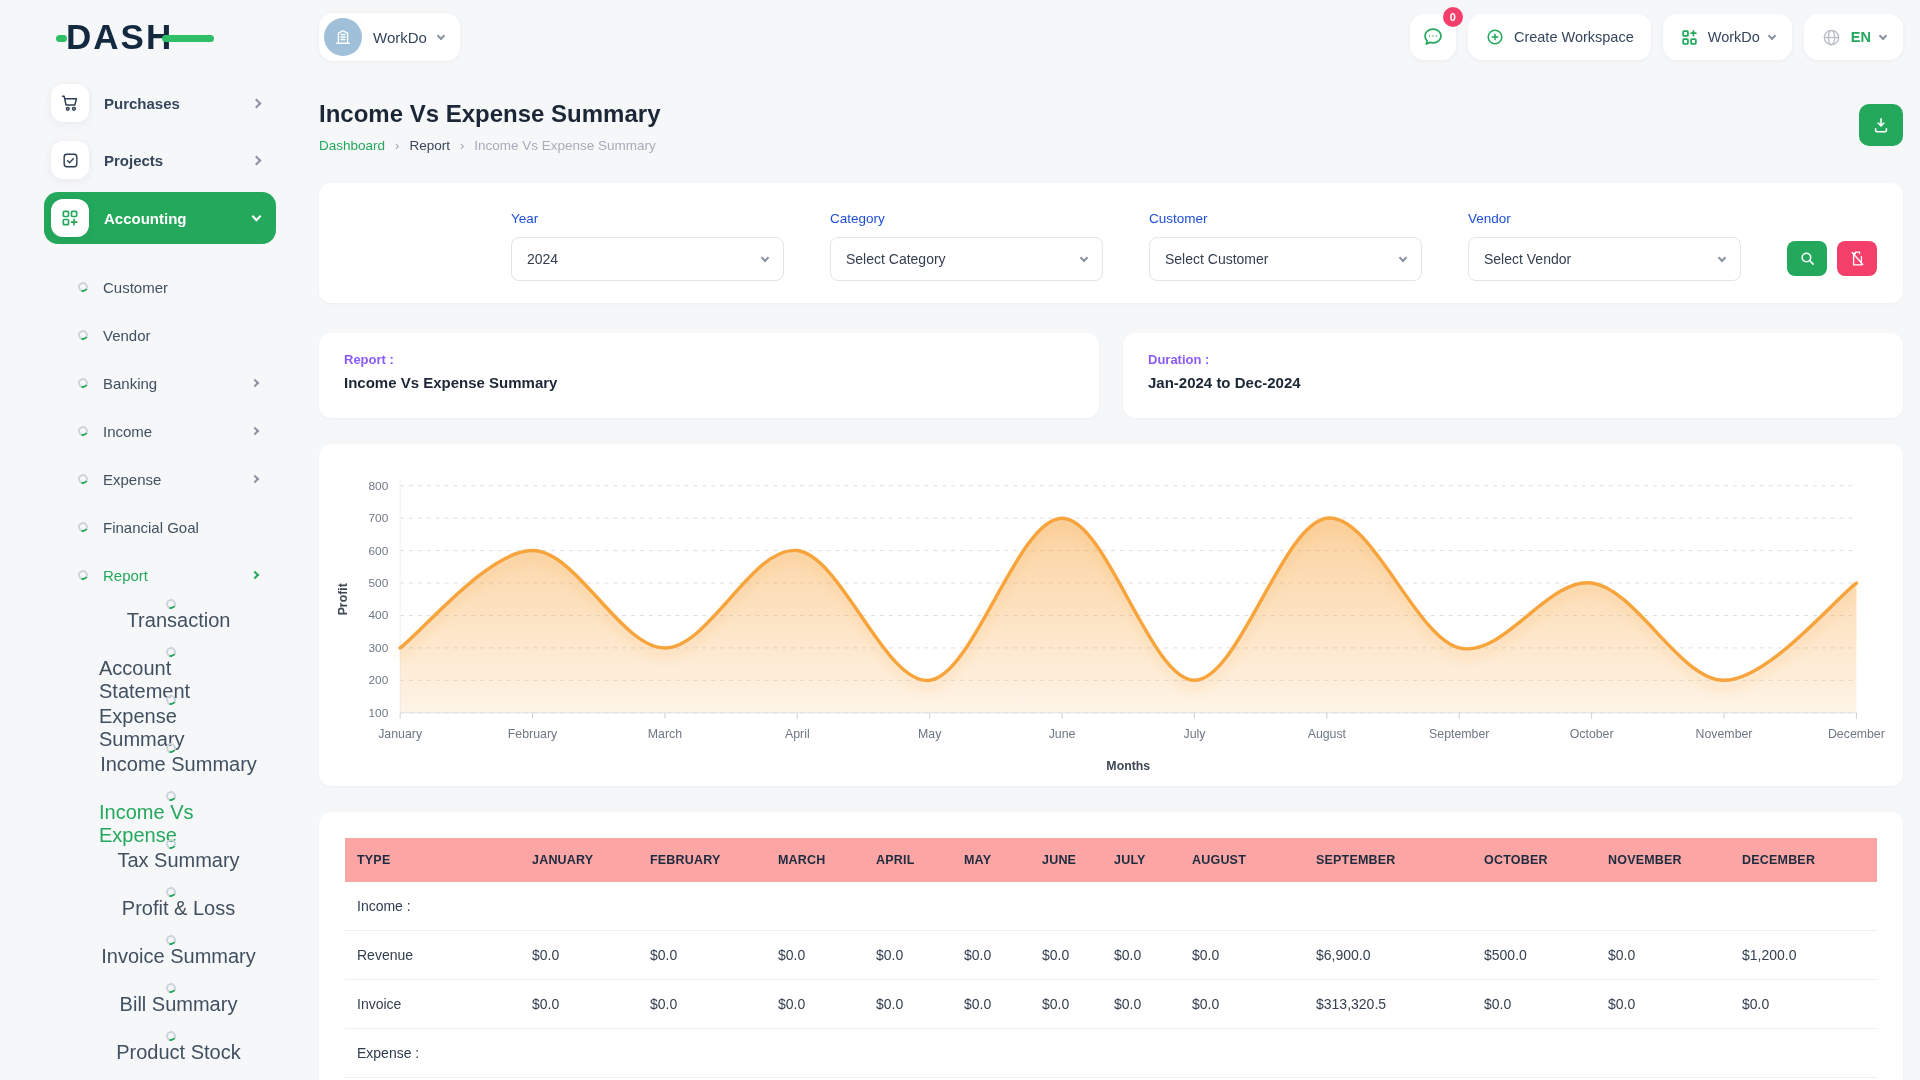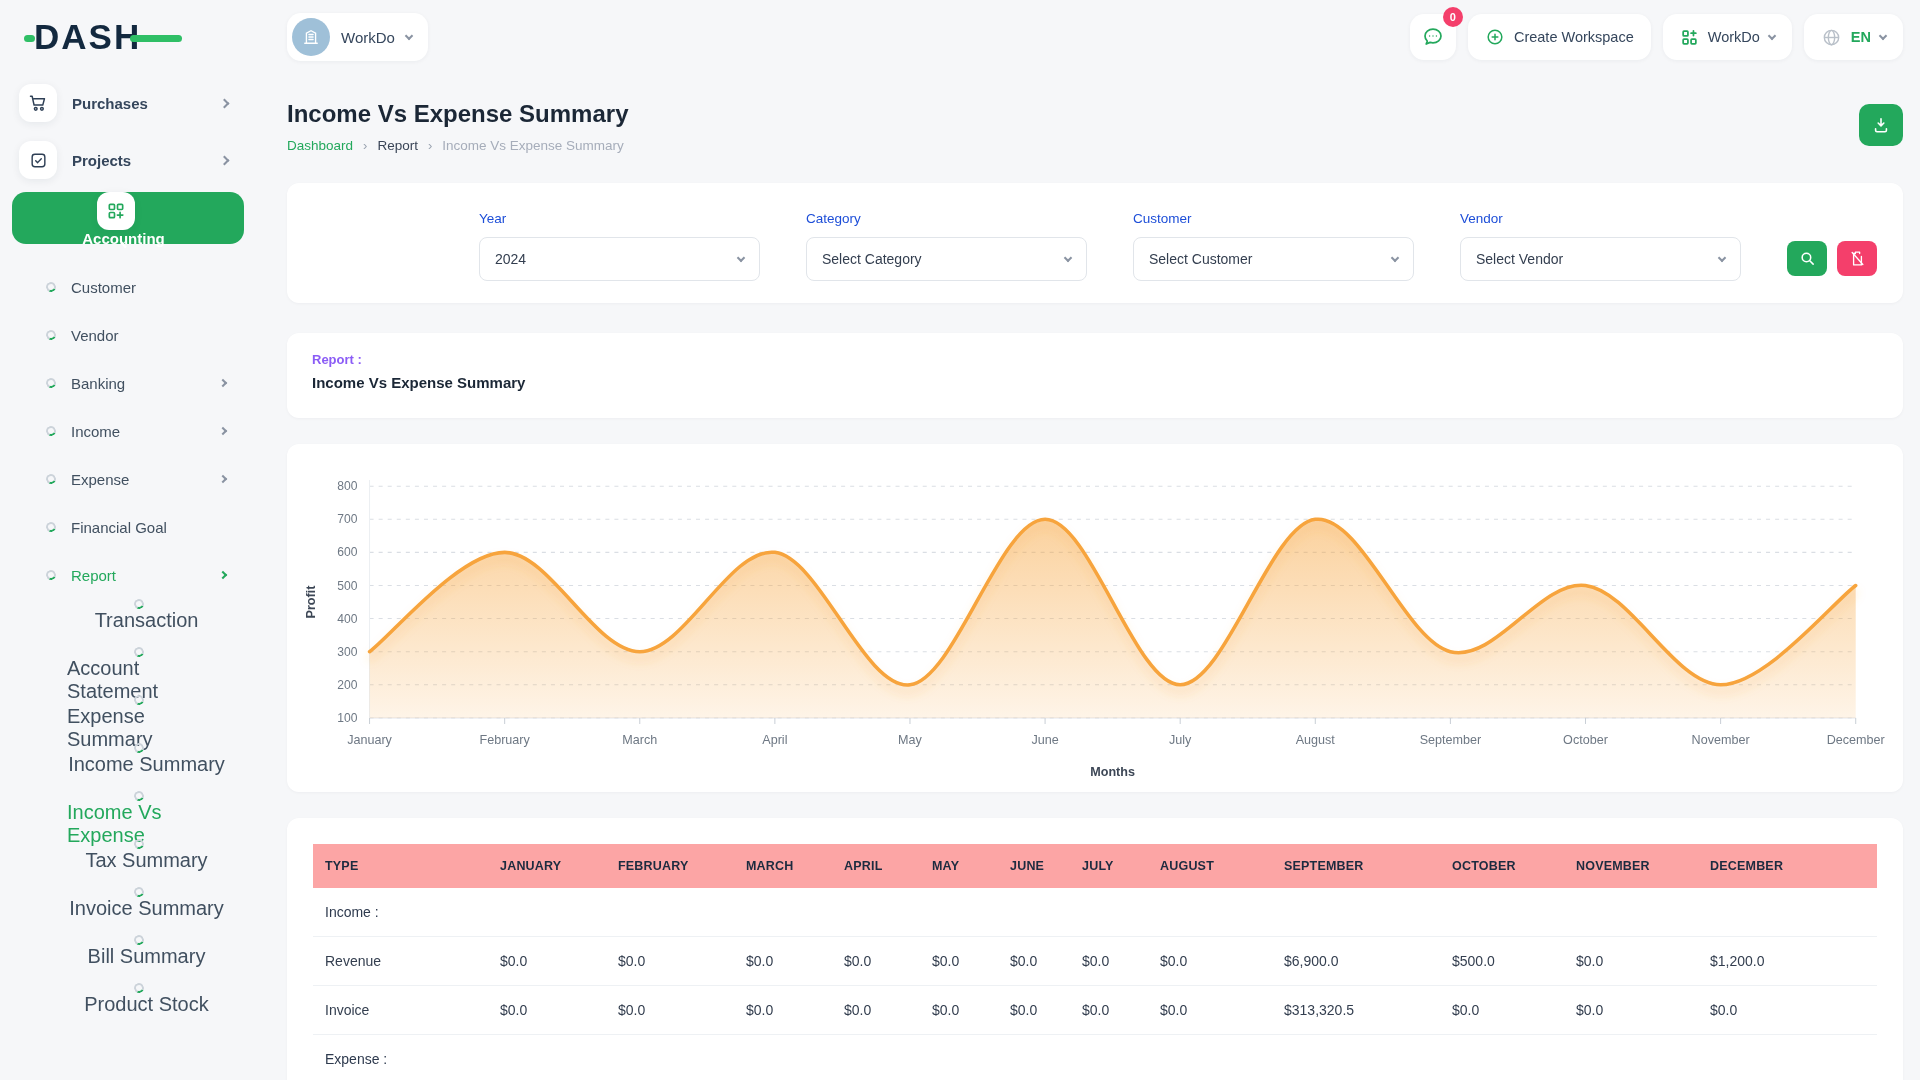--- a/index.html
+++ b/index.html
@@ -5,30 +5,30 @@
   * { box-sizing: border-box; margin: 0; padding: 0; }
   html,body { width:1920px; height:1080px; overflow:hidden; }
   body {
     font-family: "Liberation Sans", sans-serif;
     background:#f6f7f9;
     color:#2e3a4e;
   }
   .app { display:flex; width:1920px; height:1080px; }
 
   
-  .sidebar { width:256px; flex-shrink:0; padding:12px 12px 2px 12px; }
+  .sidebar { width:256px; flex-shrink:0; padding:12px 12px 2px 12px;margin-left:32px; }
   .logo { position:relative; height:50px; display:flex; align-items:center; padding-left:22px; margin-bottom:16px; }
   .logo-text { font-size:35px; font-weight:bold; color:#13293f; letter-spacing:2px; }
   .logo-dot { position:absolute; left:12px; top:23px; width:11px; height:7px; background:#2fbf66; border-radius:4px; }
   .logo-bar { position:absolute; left:118px; top:23px; width:52px; height:7px; background:#2fbf66; border-radius:4px; }
 
   .nav-item { display:flex; align-items:center; height:50px; margin-bottom:7px; padding:0 16px 0 7px; border-radius:14px; cursor:pointer; }
   .nav-item .tile { width:38px; height:38px; border-radius:12px; background:#fff; box-shadow:0 2px 8px rgba(20,40,60,.07); display:flex; align-items:center; justify-content:center; margin-right:15px; flex-shrink:0; }
   .nav-item .nav-label { flex:1; font-size:15px; font-weight:600; color:#35465c; }
-  .nav-item.active { background:#23a85c; height:52px;flex-direction:column; }
+  .nav-item.active { background:#23a85c; height:52px; }
   .nav-item.active .nav-label { color:#fff; }
 
   .chev { width:7px; height:7px; border-right:2px solid #8a93a2; border-bottom:2px solid #8a93a2; display:inline-block; }
   .chev-right { transform:rotate(-45deg); }
   .chev-down { transform:rotate(45deg); margin-top:-3px; }
   .chev-white { border-color:#fff; }
   .chev-sm { width:6px; height:6px; }
 
   .submenu { padding-top:12px; }
   .sub-item { display:flex; align-items:center; height:48px; padding:0 18px 0 34px; font-size:15px; color:#415060; cursor:pointer; }
@@ -189,20 +189,24 @@
         <div class="sub-item indent active">
           <span class="bullet"></span>
           <span class="sub-label">Income Vs Expense</span>
         </div>
         <div class="sub-item indent">
           <span class="bullet"></span>
           <span class="sub-label">Tax Summary</span>
         </div>
         <div class="sub-item indent">
           <span class="bullet"></span>
+          <span class="sub-label">Profit &amp; Loss</span>
+        </div>
+        <div class="sub-item indent">
+          <span class="bullet"></span>
           <span class="sub-label">Invoice Summary</span>
         </div>
         <div class="sub-item indent">
           <span class="bullet"></span>
           <span class="sub-label">Bill Summary</span>
         </div>
         <div class="sub-item indent">
           <span class="bullet"></span>
           <span class="sub-label">Product Stock</span>
         </div>
@@ -329,20 +333,24 @@
               <path d="M4.5 3.5l15 17"></path>
             </svg>
         </button>
       </div>
     </section>
 
     <div class="summary-row">
       <section class="card summary-card">
         <div class="sum-label">Report :</div>
         <div class="sum-value">Income Vs Expense Summary</div>
+      </section>
+      <section class="card summary-card">
+        <div class="sum-label">Duration :</div>
+        <div class="sum-value">Jan-2024 to Dec-2024</div>
       </section>
     </div>
 
     <section class="card chart-card">
       <svg id="profit-chart" viewBox="0 0 1580 320">
           <defs>
             <linearGradient id="ag" x1="0" y1="0" x2="0" y2="1">
               <stop offset="0" stop-color="#f7a43c" stop-opacity="0.5"></stop>
               <stop offset="1" stop-color="#f7a43c" stop-opacity="0.12"></stop>
             </linearGradient>

